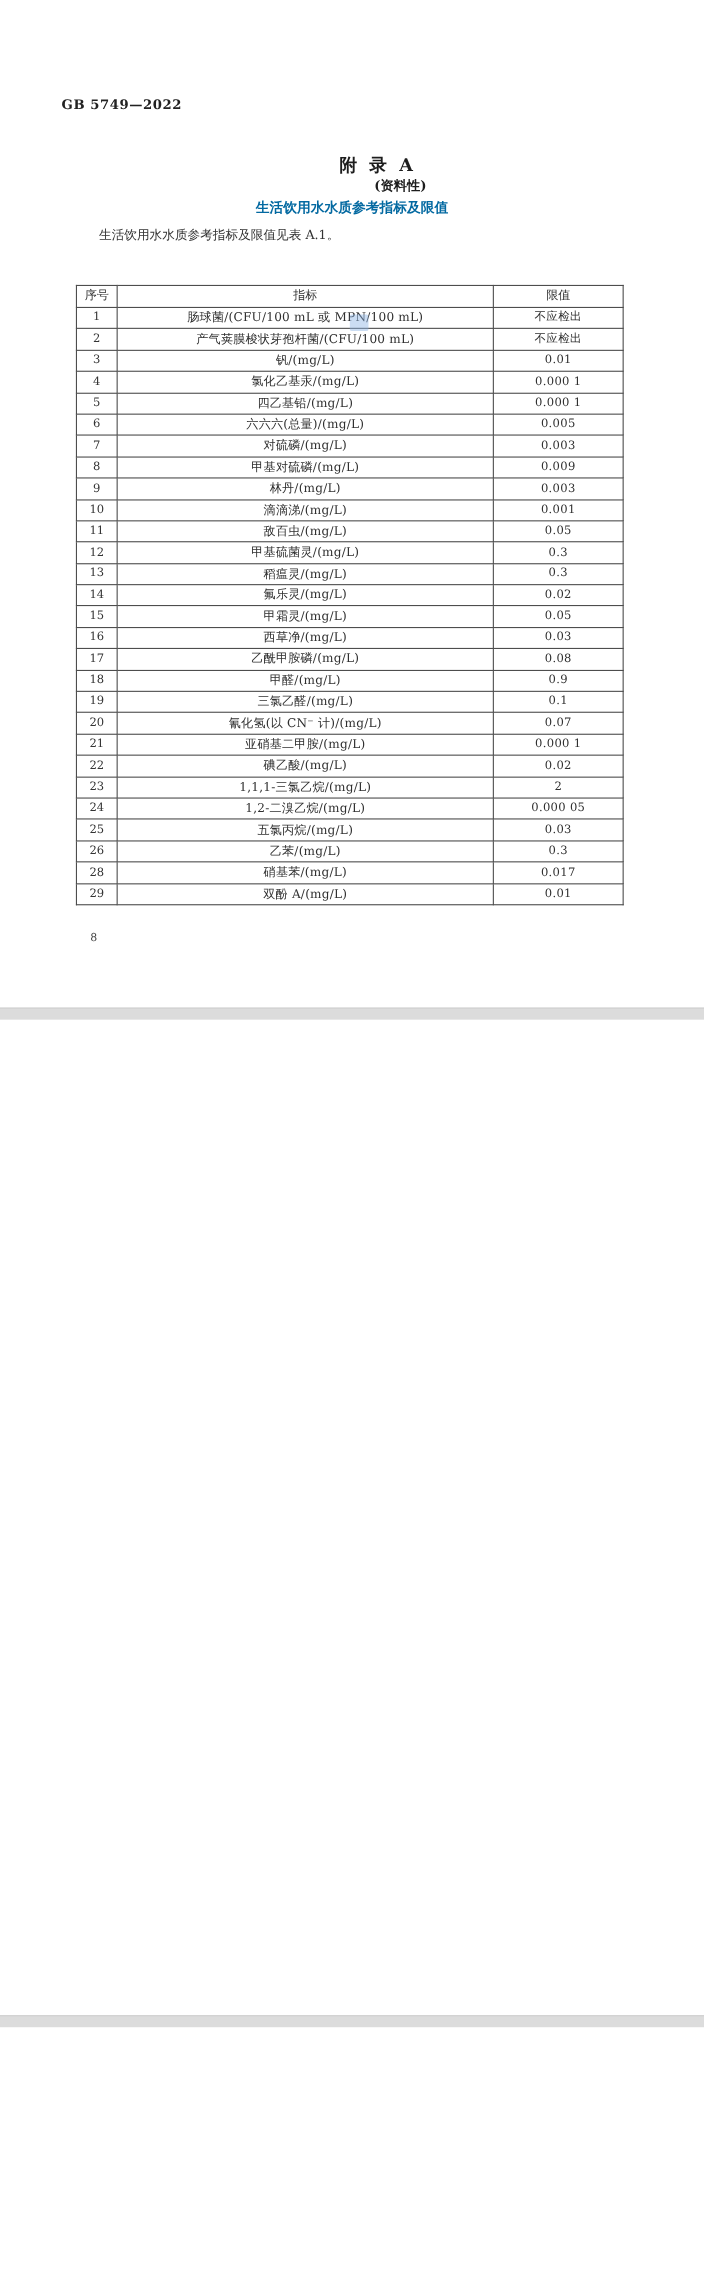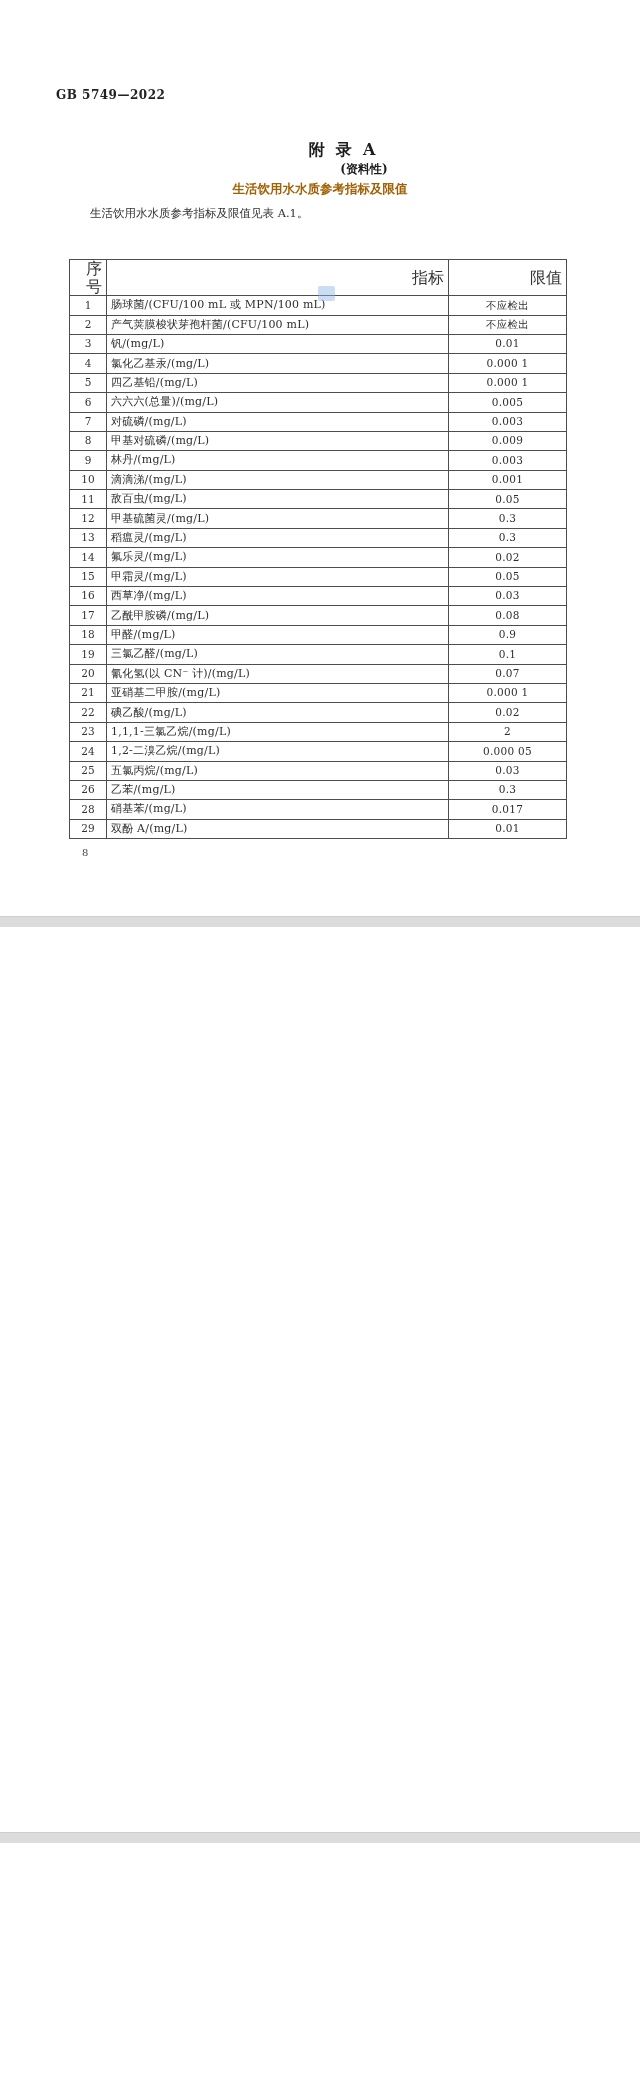--- a/index.html
+++ b/index.html
@@ -11,39 +11,39 @@
   .page{position:absolute;left:0;width:640px;background:#ffffff;}
   .page-gap{
     position:absolute;left:0;width:640px;height:10px;
     background:#dcdcdc;border-top:1px solid #cfcfcf;border-bottom:1px solid #e6e6e6;
   }
   .abs{position:absolute;white-space:pre;}
   .doc-code{font-weight:bold;font-size:12px;letter-spacing:.5px;color:#222;}
   .center{left:0;width:640px;text-align:center;white-space:pre;}
   .h-appendix{font-weight:bold;font-size:16px;color:#1d1d1d;margin-left:22px;}
   .h-sub{font-weight:bold;font-size:12px;color:#1d1d1d;}
-  .h-title{font-weight:bold;font-size:12.5px;color:#a16207;}
+  .h-title{font-weight:bold;font-size:12.5px;color:#0369a1;}
   .intro{font-size:11.5px;color:#333;}
   .caption{font-weight:bold;font-size:12px;color:#1d1d1d;}
   .pageno{font-size:10px;color:#444;}
 
   table.a-table{
     position:absolute;border-collapse:collapse;table-layout:fixed;
     font-size:11px;color:#2f2f2f;background:#fff;
   }
   table.a-table th, table.a-table td{
     border:1px solid #4d4d4d;padding:0 4px;height:18.4px;
     overflow:hidden;line-height:1.1;
   }
   table.a-table thead th{
-    height:19px;text-align:right;font-weight:normal;color:#333;font-size:16px;
+    height:19px;text-align:center;font-weight:normal;color:#333;font-size:11px;
   }
   table.a-table{border:1.5px solid #3f3f3f;}
   td.col-no{text-align:center;font-size:10.5px;color:#333;}
-  td.col-ind{text-align:left;padding-left:9px;letter-spacing:.2px;}
+  td.col-ind{text-align:center;padding-left:9px;letter-spacing:.2px;}
   td.col-lim{text-align:center;font-size:10.5px;letter-spacing:.3px;}
 
   .blue-blip{
     position:absolute;background:rgba(140,180,228,.45);
     border-radius:2px;
   }
 </style>
 </head>
 <body>
 

